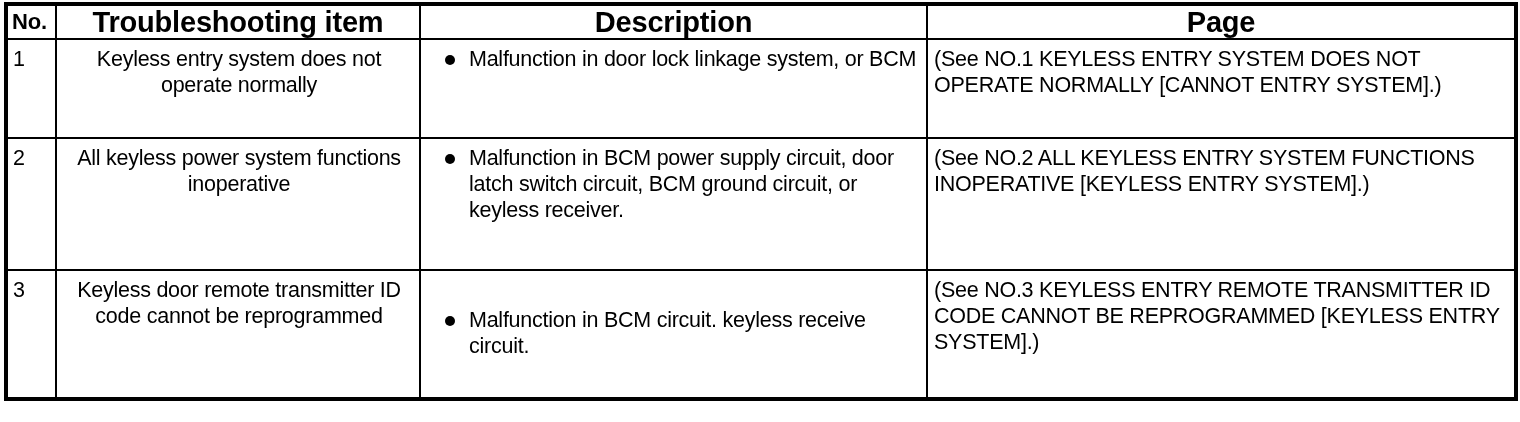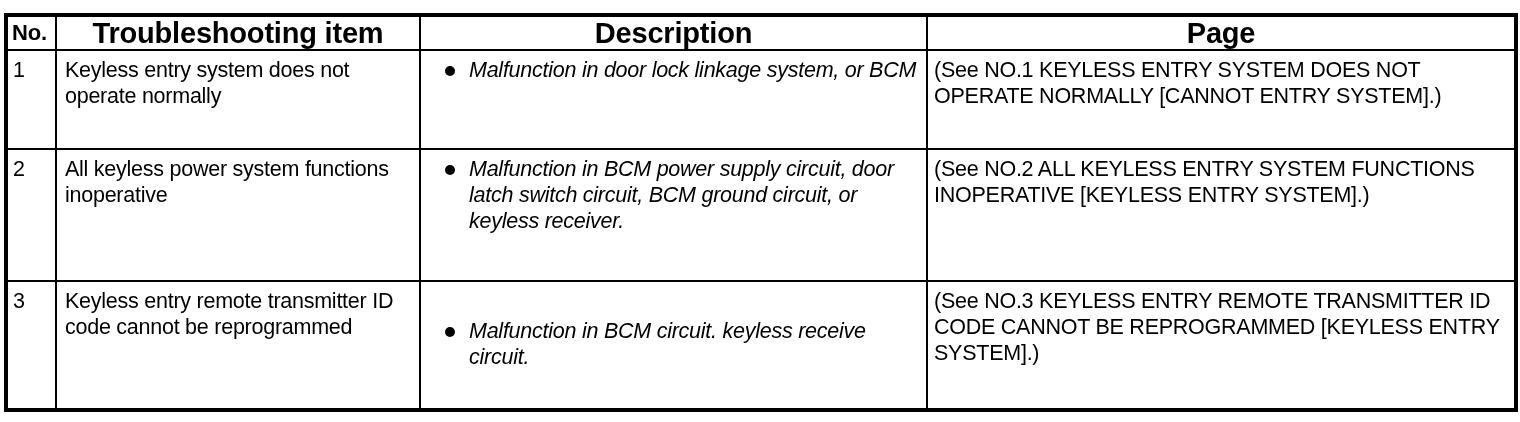--- a/index.html
+++ b/index.html
@@ -13,21 +13,21 @@
     font-family: "Liberation Sans", sans-serif;
     color: #000000;
     overflow: hidden;
   }
 
   .page {
     position: relative;
     width: 1520px;
     height: 356px;
     box-sizing: border-box;
-    padding: 13px 2px 8px 4px;
+    padding: 2px 2px 8px 4px;
   }
 
   table.tsb {
     width: 1514px;
     border-collapse: collapse;
     table-layout: fixed;
     border: 4px solid #000000;
     background: #ffffff;
   }
 
@@ -68,24 +68,24 @@
     letter-spacing: -0.25px;
     font-weight: normal;
   }
 
   tbody td.cell-no {
     padding: 6px 0 0 5px;
     text-align: left;
   }
   tbody td.cell-item {
     padding: 6px 6px 0 8px;
+    text-align: center;
   }
   tbody td.cell-desc {
     padding: 6px 8px 0 8px;
-    font-style: italic;
   }
   tbody td.cell-page {
     padding: 6px 6px 0 6px;
   }
 
   
   tr.row-1 { height: 99px; }
   tr.row-2 { height: 132px; }
   tr.row-3 { height: 129px; }
 
@@ -169,21 +169,21 @@
               <span class="bullet-dot"></span>
               <span class="bullet-text">Malfunction in BCM power supply circuit, door latch switch circuit, BCM ground circuit, or keyless receiver.</span>
             </li>
           </ul>
         </td>
         <td class="cell-page">(See NO.2 ALL KEYLESS ENTRY SYSTEM FUNCTIONS INOPERATIVE [KEYLESS ENTRY SYSTEM].)</td>
       </tr>
 
       <tr class="row-3">
         <td class="cell-no">3</td>
-        <td class="cell-item">Keyless entry remote transmitter ID code cannot be reprogrammed</td>
+        <td class="cell-item">Keyless door remote transmitter ID code cannot be reprogrammed</td>
         <td class="cell-desc">
           <ul class="bullets">
             <li>
               <span class="bullet-dot"></span>
               <span class="bullet-text">Malfunction in BCM circuit. keyless receive circuit.</span>
             </li>
           </ul>
         </td>
         <td class="cell-page">(See NO.3 KEYLESS ENTRY REMOTE TRANSMITTER ID CODE CANNOT BE REPROGRAMMED [KEYLESS ENTRY SYSTEM].)</td>
       </tr>

